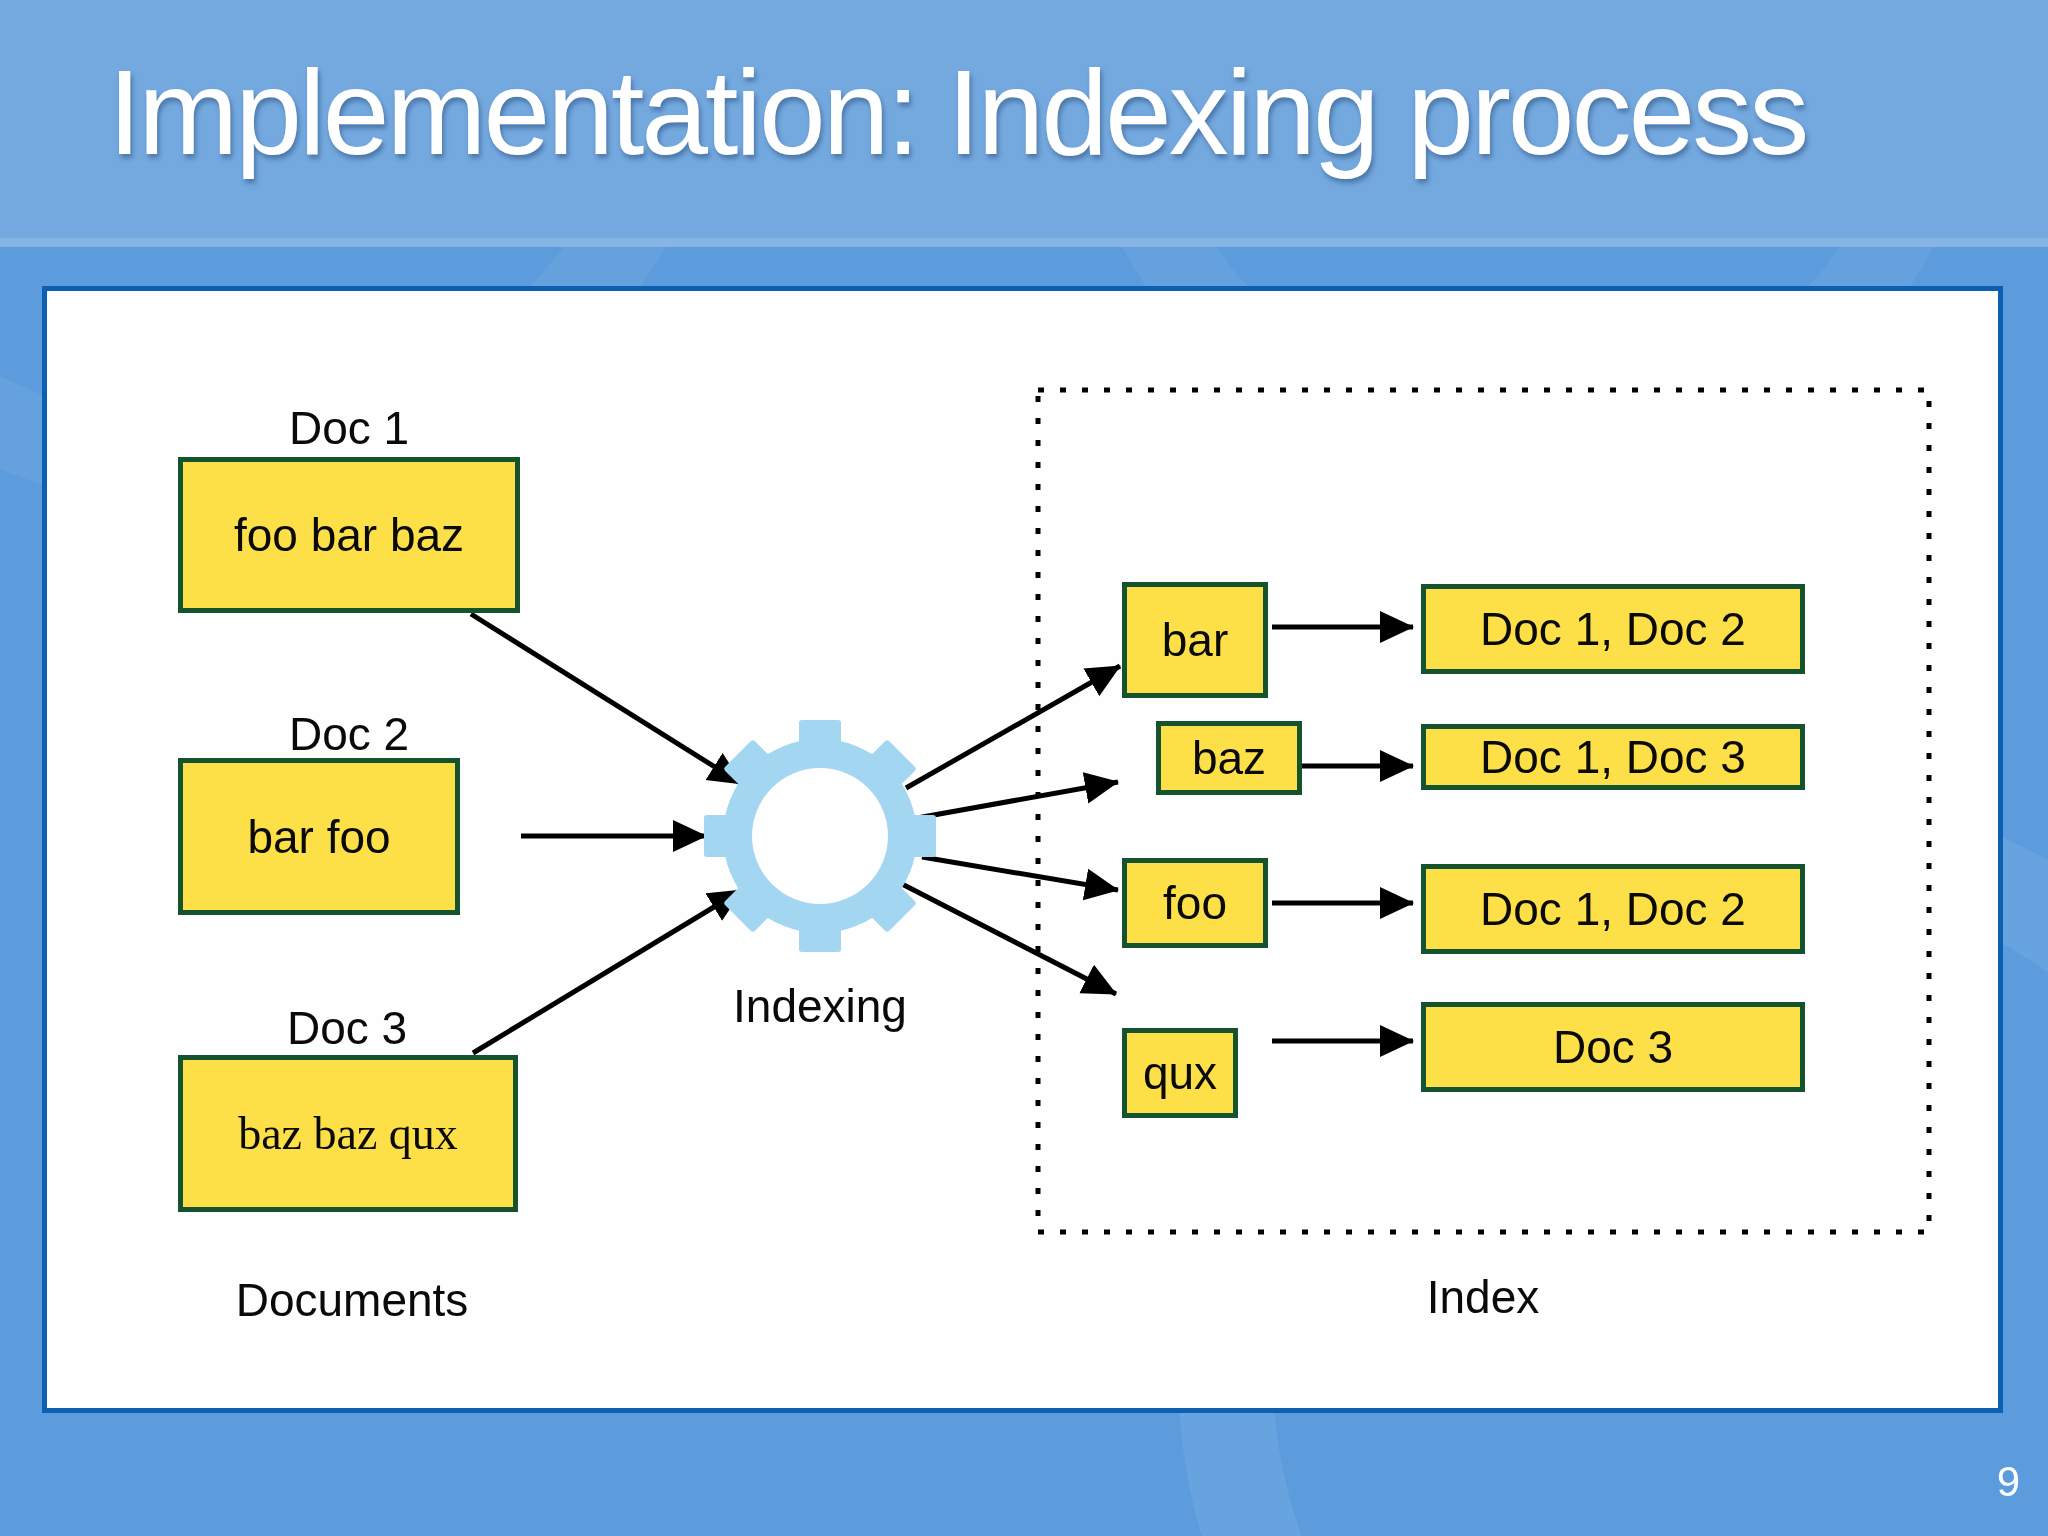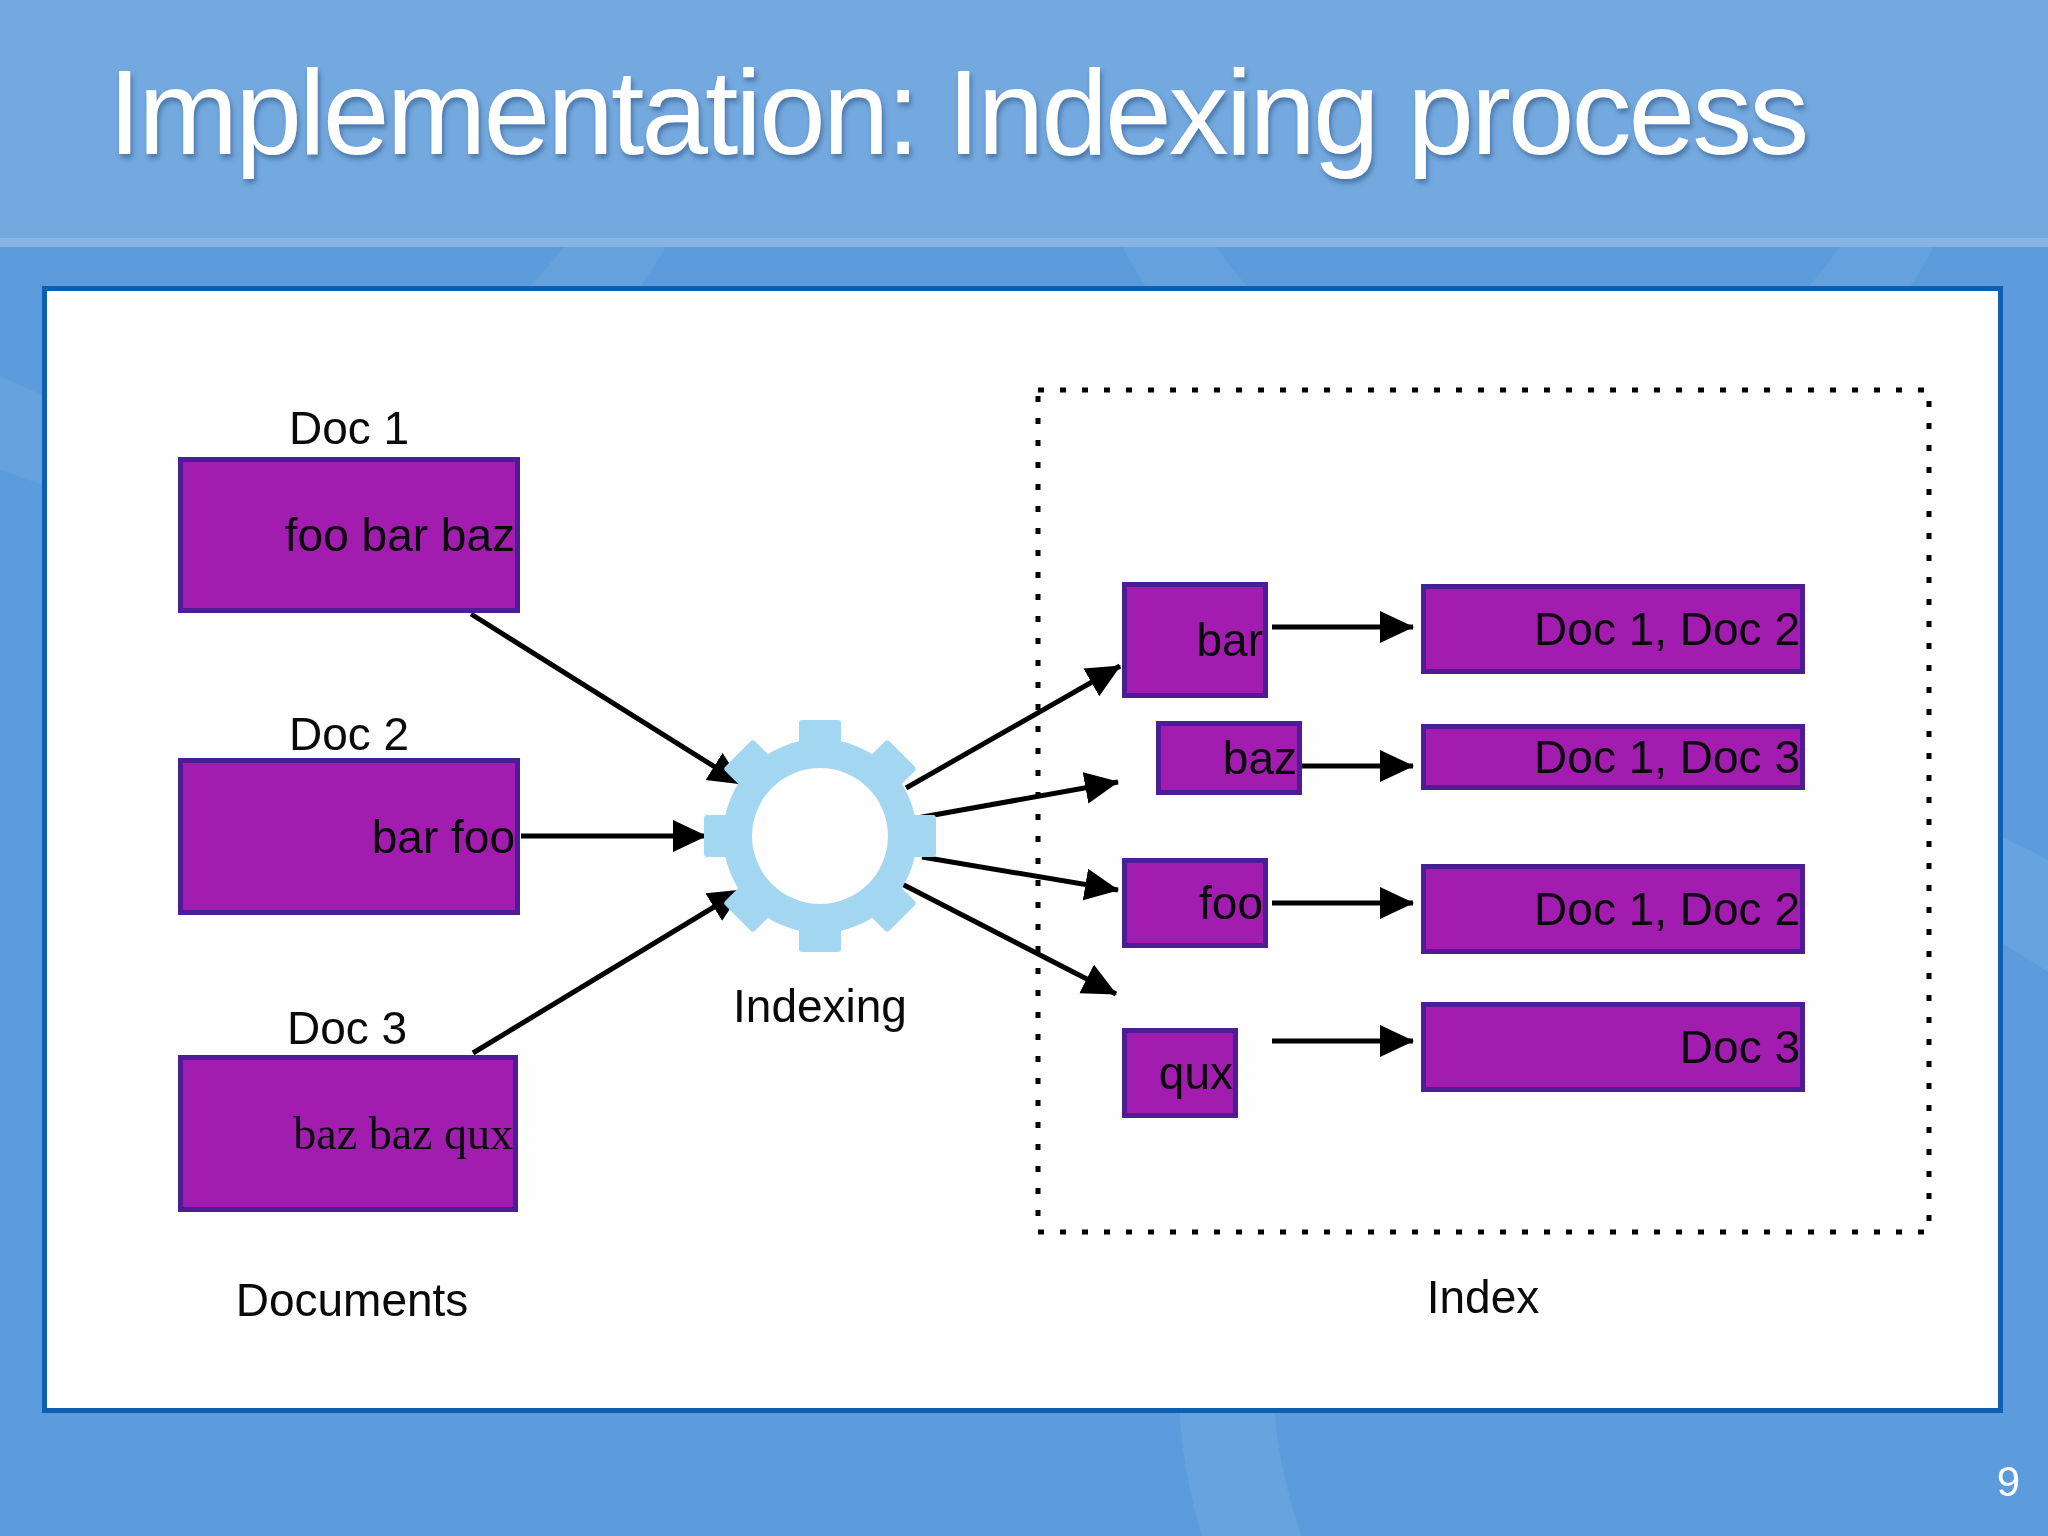--- a/index.html
+++ b/index.html
@@ -33,22 +33,22 @@
   .panel{
     position:absolute;left:42px;top:286px;width:1961px;height:1127px;
     background:#FEFEFF;
     border:5px solid var(--panel-border,#0D5FB0);
     box-sizing:border-box;
   }
   .overlay{position:absolute;left:0;top:0;width:2048px;height:1536px;}
 
   .box{
     position:absolute;box-sizing:border-box;
-    border:5px solid #4c1d95;background:#a21caf;
-    display:flex;align-items:center;justify-content:flex-end;
+    border:5px solid #14532d;background:#fde047;
+    display:flex;align-items:center;justify-content:center;
     font-size:46px;color:var(--text,#0A0A0A);
   }
   .lbl{
     position:absolute;transform:translate(-50%,-50%);
     font-size:46px;color:var(--text,#0A0A0A);white-space:nowrap;
   }
   .page-number{
     position:absolute;right:28px;top:1458px;
     font-size:42px;color:#FFFFFF;
   }
@@ -107,21 +107,21 @@
       <circle cx="0" cy="0" r="68" fill="#FEFEFF"></circle>
     </g>
   </svg>
 
   <div class="lbl" style="left:349px;top:428px;">Doc 1</div>
   <div class="box" style="left:178px;top:457px;width:342px;height:156px;">
     <span>foo bar baz</span>
   </div>
 
   <div class="lbl" style="left:349px;top:734px;">Doc 2</div>
-  <div class="box" style="left:178px;top:758px;width:342px;height:157px;">
+  <div class="box" style="left:178px;top:758px;width:282px;height:157px;">
     <span>bar foo</span>
   </div>
 
   <div class="lbl" style="left:347px;top:1028px;">Doc 3</div>
   <div class="box" style="left:178px;top:1055px;width:340px;height:157px;font-family:Liberation Serif, serif;">
     <span>baz baz qux</span>
   </div>
 
   <div class="lbl" style="left:352px;top:1300px;">Documents</div>
 

